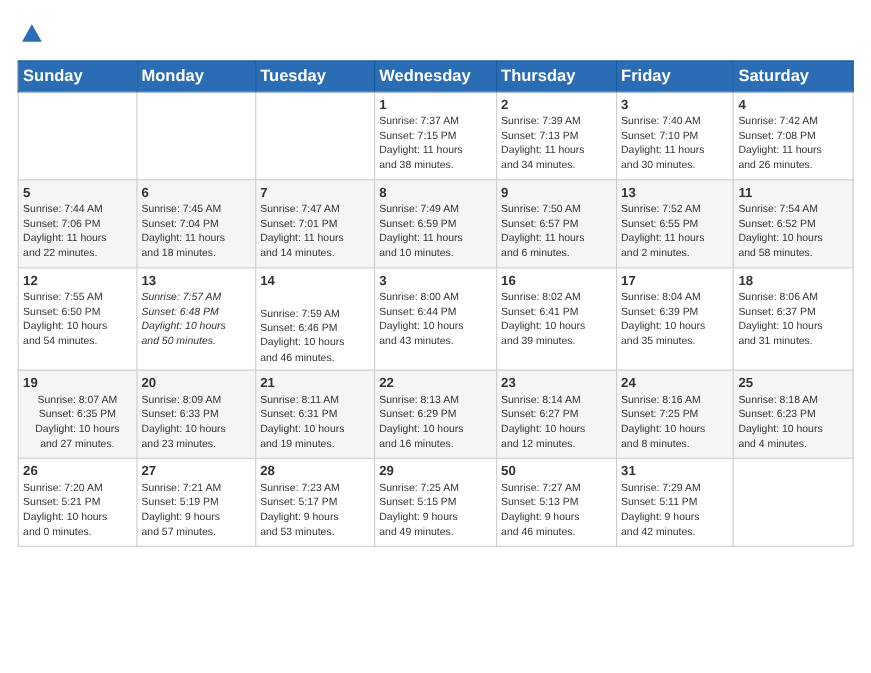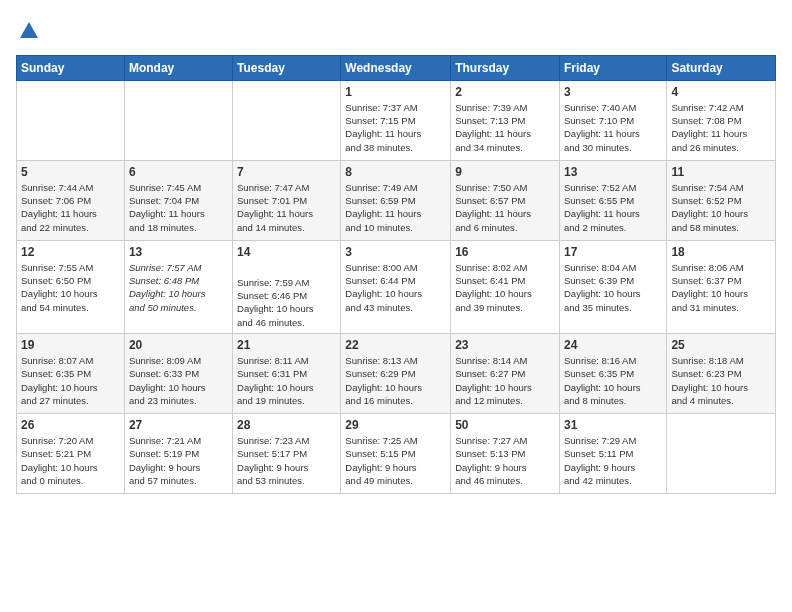--- a/index.html
+++ b/index.html
@@ -52,21 +52,21 @@
     table {
       width: 100%;
       border-collapse: collapse;
       font-size: 10px;
     }
     thead tr th {
       background-color: #2a6db5;
       color: #fff;
       padding: 5px 4px;
       text-align: left;
-      font-size: 12px;
+      font-size: 15px;
       font-weight: bold;
       border: 1px solid #1a5a9a;
     }
     tbody tr td {
       border: 1px solid #ccc;
       vertical-align: top;
       padding: 4px 4px;
       width: 113px;
       height: 80px;
       background: #fff;
@@ -253,21 +253,21 @@
             <span class="day-num">18</span>
             <div class="day-info" style="white-space: pre-line;">Sunrise: 8:06 AM
 Sunset: 6:37 PM
 Daylight: 10 hours
 and 31 minutes.</div>
           </td>
         </tr>
         <tr>
           <td>
             <span class="day-num">19</span>
-            <div class="day-info" style="white-space: pre-line;">Sunrise: 8:07 AM
+            <div class="day-info" style="white-space: pre-line; text-align: center;">Sunrise: 8:07 AM
 Sunset: 6:35 PM
 Daylight: 10 hours
 and 27 minutes.</div>
           </td>
           <td>
             <span class="day-num">20</span>
             <div class="day-info" style="white-space: pre-line;">Sunrise: 8:09 AM
 Sunset: 6:33 PM
 Daylight: 10 hours
 and 23 minutes.</div>
@@ -289,21 +289,21 @@
           <td>
             <span class="day-num">23</span>
             <div class="day-info" style="white-space: pre-line;">Sunrise: 8:14 AM
 Sunset: 6:27 PM
 Daylight: 10 hours
 and 12 minutes.</div>
           </td>
           <td>
             <span class="day-num">24</span>
             <div class="day-info" style="white-space: pre-line;">Sunrise: 8:16 AM
-Sunset: 6:35 PM
+Sunset: 7:25 PM
 Daylight: 10 hours
 and 8 minutes.</div>
           </td>
           <td>
             <span class="day-num">25</span>
             <div class="day-info" style="white-space: pre-line;">Sunrise: 8:18 AM
 Sunset: 6:23 PM
 Daylight: 10 hours
 and 4 minutes.</div>
           </td>

